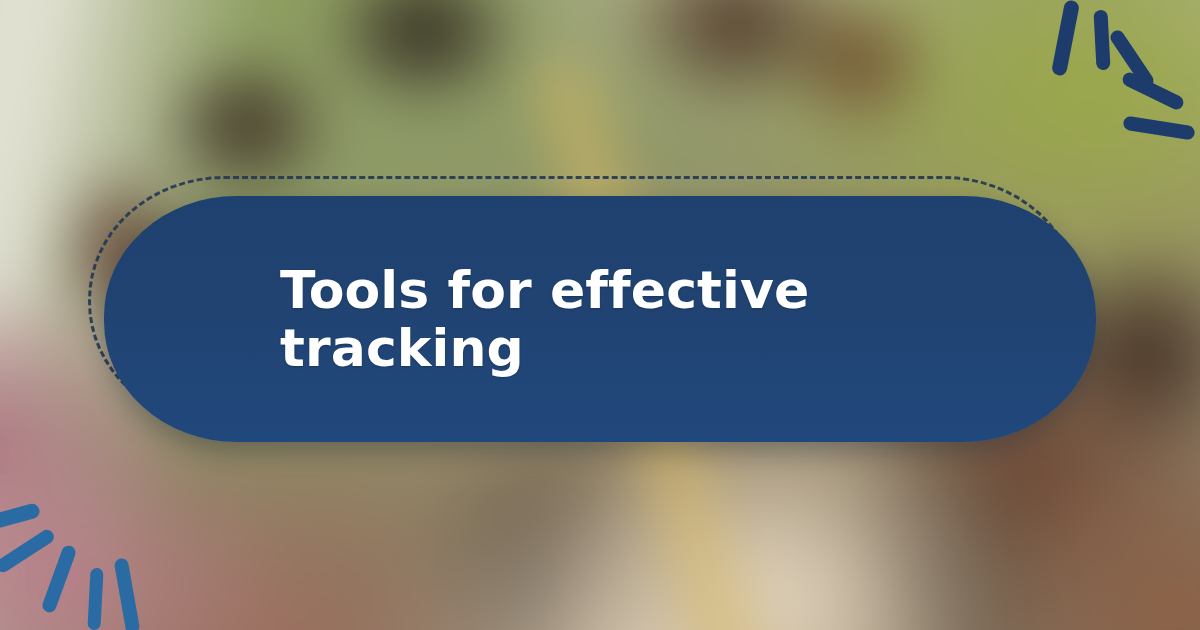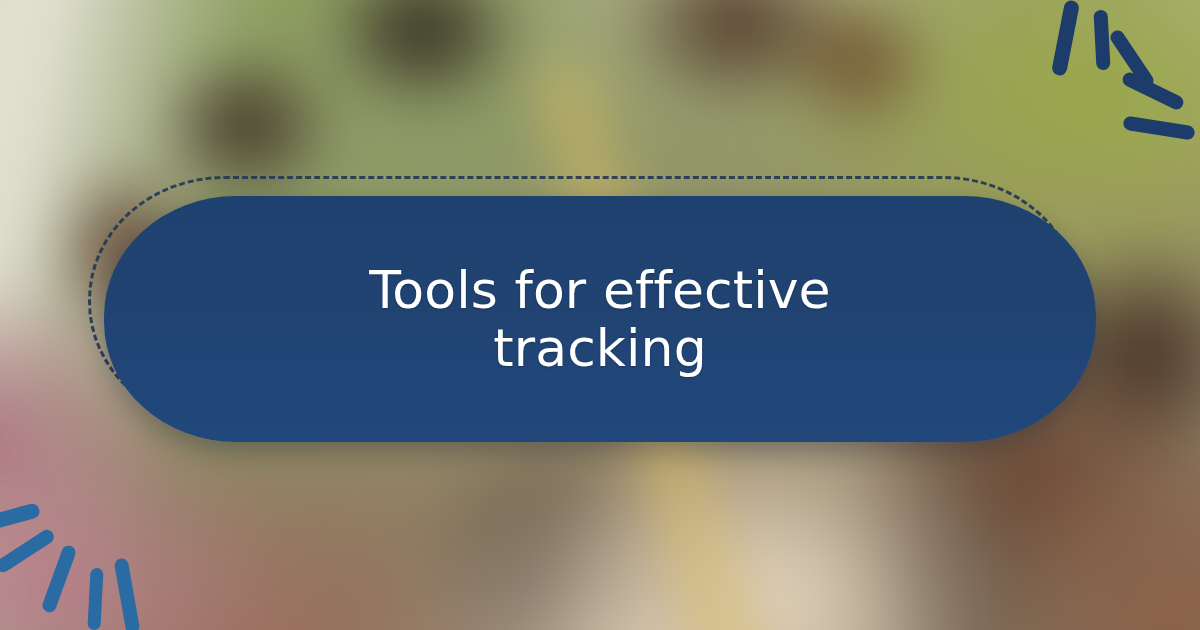--- a/index.html
+++ b/index.html
@@ -111,22 +111,21 @@
     display: flex;
     align-items: center;
     justify-content: center;
     box-shadow: 0 10px 26px rgba(12,26,48,0.30);
   }
 
   .card-title {
     color: #ffffff;
     font-size: 52px;
     line-height: 1.12;
-    font-weight: 400;
-    text-align: center;
+    font-weight: 700;
     letter-spacing: 0.1px;
     max-width: 640px;
     text-shadow: 0 1px 2px rgba(10,24,44,0.30);
   }
 
   
   .burst { position: absolute; }
   .burst .ray {
     position: absolute;
     border-radius: 999px;

